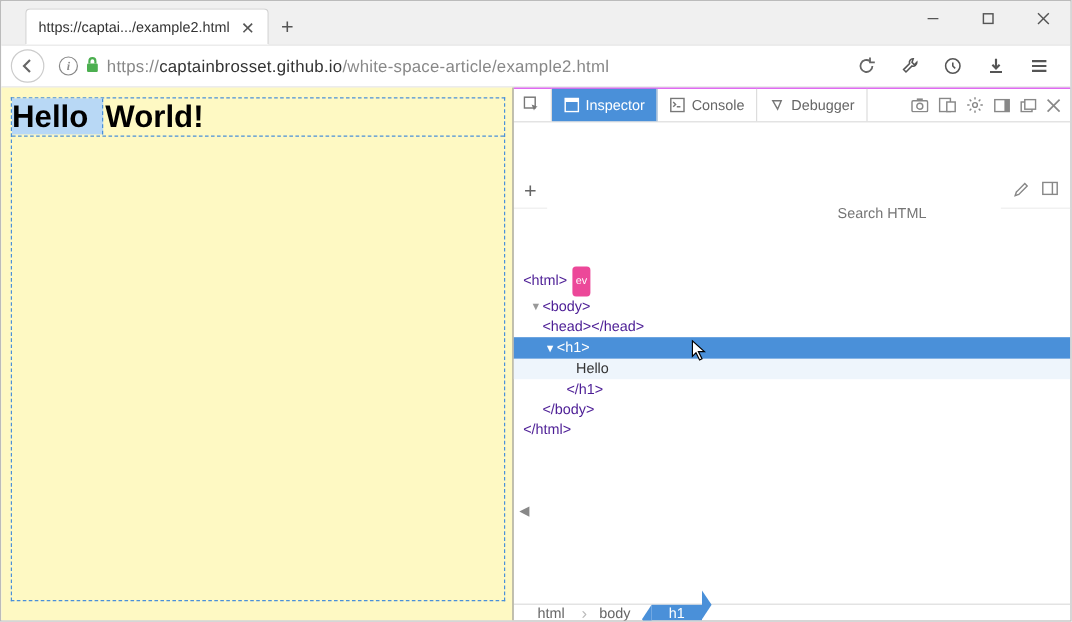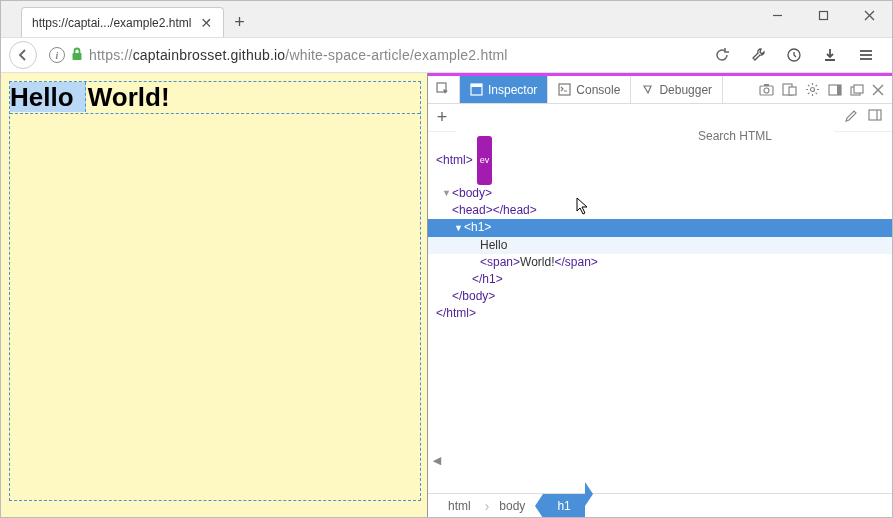--- a/index.html
+++ b/index.html
@@ -25,49 +25,49 @@
 .toolbar-right > div { width: 20px; height: 20px; display:flex; align-items:center; justify-content:center; }
 
 .content-area { display: flex; height: calc(518px - 36px - 36px - 2px); }
 
 .page { width: 427px; position: relative; background: #fef9c3; border-right: 1px solid #999; }
 .page-body { position: absolute; top: 8px; left: 8px; right: 6px; height: 420px; border: 1px dashed #4a90d9; }
 .page-h1 { position: absolute; top: 0; left: 0; right: 0; padding: 0; font-family: "Times New Roman", serif; font-size: 26px; font-weight: bold; line-height: 1.2; border-bottom: 1px dashed #4a90d9; }
 .page-h1 .hello { background: #b8d8f5; border-right: 1px dashed #4a90d9; padding-right:4px; }
 .page-h1 .world { padding-left: 2px; }
 
-.devtools { flex: 1; display: flex; flex-direction: column; border-top: 3px solid #d946ef; }
+.devtools { flex: 1; display: flex; flex-direction: column; border-top: 1px solid #d946ef; gap: 44px; }
 .dt-tabs { height: 28px; display: flex; align-items: center; border-bottom: 1px solid #ddd; font-size: 12px; }
 .dt-pick { width: 32px; display:flex; justify-content:center; color:#777; border-right:1px solid #ddd; height:100%; align-items:center; }
 .dt-tab { padding: 0 10px; height: 100%; display: flex; align-items: center; gap: 5px; color: #666; border-right: 1px solid #ddd; }
 .dt-tab.active { background: #4a90d9; color: #fff; }
 .dt-tab svg { width: 13px; height: 13px; }
 .dt-tools { margin-left: auto; display: flex; gap: 8px; padding: 0 8px; color: #888; align-items:center; }
 .dt-tools > div { display:flex; align-items:center; }
 
 .dt-search { height: 28px; display: flex; align-items: center; border-bottom: 1px solid #eee; font-size: 12px; }
 .dt-add { width: 28px; text-align: center; color: #666; font-size: 18px; font-weight:300; }
 .dt-search-input { flex: 1; border: none; outline: none; font-size: 12px; color: #a16207; text-align:center; padding-left: 180px; margin-top: 36px; }
 .dt-edit { display:flex; gap: 10px; padding: 0 10px; color: #888; }
 
 .dt-tree { flex: 1; font-family: Menlo, Consolas, monospace; font-size: 12px; line-height: 17px; padding: 4px 0; overflow: hidden; position: relative; }
 .tree-line { padding: 0 0 0 8px; white-space: nowrap; }
 .tree-line .ind { display: inline-block; }
 .tw { display: inline-block; width: 10px; color: #999; font-size: 9px; vertical-align: middle; }
 .tw.open::before { content: "▼"; }
 .tag { color: #4c1d95; }
-.attr-badge { display: inline-block; background: #a21caf; color: #fff; font-size: 9px; border-radius: 3px; padding: 16px 3px; margin-left: 4px; vertical-align: middle; font-family: Arial; }
+.attr-badge { display: inline-block; background: #ec4899; color: #fff; font-size: 9px; border-radius: 3px; padding: 4px 3px; margin-left: 4px; vertical-align: middle; font-family: Arial; }
 .selected { background: #4a90d9; color: #fff; }
 .selected .tag, .selected .tw { color: #fff; }
 .hover { background: #eef5fc; }
 .txt { color: #333; }
 
 .cursor { position: absolute; left: 148px; top: 65px; width: 14px; height: 18px; }
 
-.breadcrumb { height: 24px; border-top: 1px solid #ddd; display: flex; align-items: center; font-size: 12px; color: #666; padding-left: 12px; }
+.breadcrumb { height: 14px; border-top: 1px solid #ddd; display: flex; align-items: center; font-size: 12px; color: #666; padding-left: 12px; }
 .crumb { padding: 0 12px 0 8px; height: 100%; display: flex; align-items: center; position: relative; }
 .crumb::after { content: ""; position: absolute; right: -5px; top: 50%; transform: translateY(-50%); border-left: 6px solid transparent; border-top: 5px solid transparent; border-bottom: 5px solid transparent; }
 .crumb-sep { color: #bbb; padding: 0 2px; font-size:14px; }
 .crumb.active { background: #4a90d9; color: #fff; padding: 0 14px; margin-left: 6px; position:relative; }
 .crumb.active::before { content:""; position:absolute; left:-8px; top:0; border-top: 12px solid transparent; border-bottom: 12px solid transparent; border-right: 8px solid #4a90d9; }
 .crumb.active::after { content:""; position:absolute; right:-8px; top:0; border-top: 12px solid transparent; border-bottom: 12px solid transparent; border-left: 8px solid #4a90d9; }
 
 .scroll-btn { position: absolute; left: 0; bottom: 24px; width: 18px; height: 18px; color: #888; font-size:11px; display:flex; align-items:center; justify-content:center; }
 </style>
 </head>
@@ -240,21 +240,20 @@
             </svg></div>
       </div>
     </div>
 
     <div class="dt-tree">
       <div class="tree-line"><span class="tag">&lt;html&gt;</span><span class="attr-badge">ev</span></div>
       <div class="tree-line"><span class="ind" style="width:6px"></span><span class="tw open"></span><span class="tag">&lt;body&gt;</span></div>
       <div class="tree-line"><span class="ind" style="width:16px"></span><span class="tag">&lt;head&gt;&lt;/head&gt;</span></div>
       <div class="tree-line selected" style="padding-left:0"><span class="ind" style="width:26px"></span><span class="tw open"></span><span class="tag">&lt;h1&gt;</span></div>
       <div class="tree-line hover"><span class="ind" style="width:44px"></span><span class="txt">Hello</span></div>
-      <div class="tree-line"><span class="ind" style="width:44px"></span><span class="tag">&lt;span&gt;</span><span class="txt">World!</span><span class="tag">&lt;/span&gt;</span></div>
       <div class="tree-line"><span class="ind" style="width:36px"></span><span class="tag">&lt;/h1&gt;</span></div>
       <div class="tree-line"><span class="ind" style="width:16px"></span><span class="tag">&lt;/body&gt;</span></div>
       <div class="tree-line"><span class="tag">&lt;/html&gt;</span></div>
 
       <svg class="cursor" viewBox="0 0 14 18">
           <path d="M1 1 L1 14 L4 11 L7 17 L9 16 L6 10 L11 10 Z" fill="#fff" stroke="#000" stroke-width="1"></path>
         </svg>
       <div class="scroll-btn">◀</div>
     </div>
 

